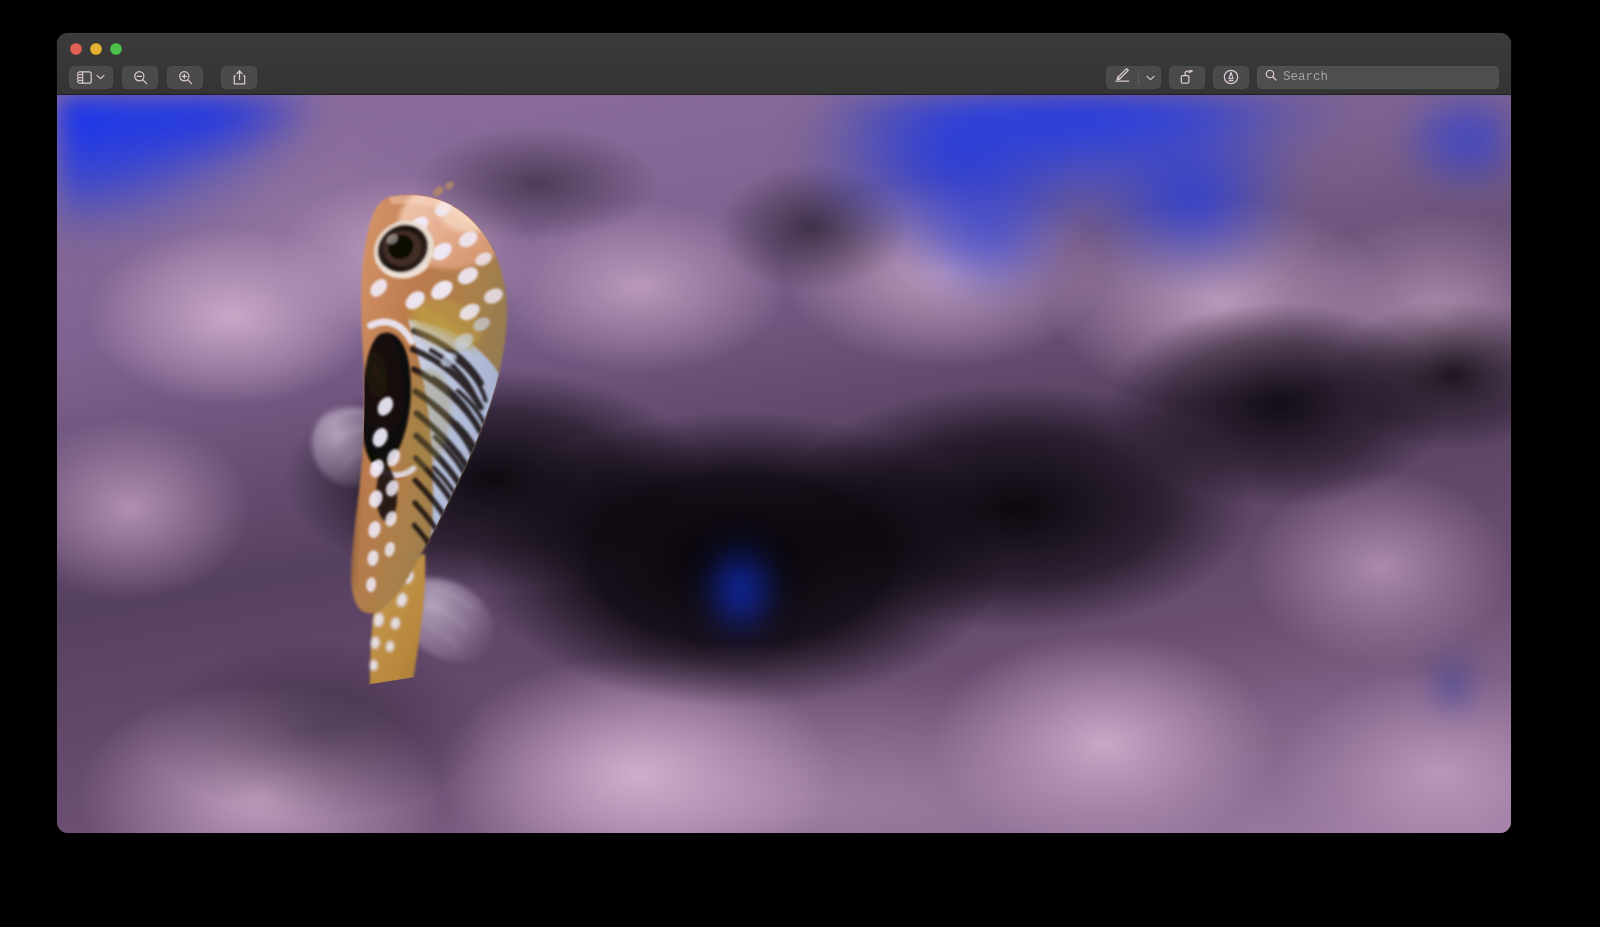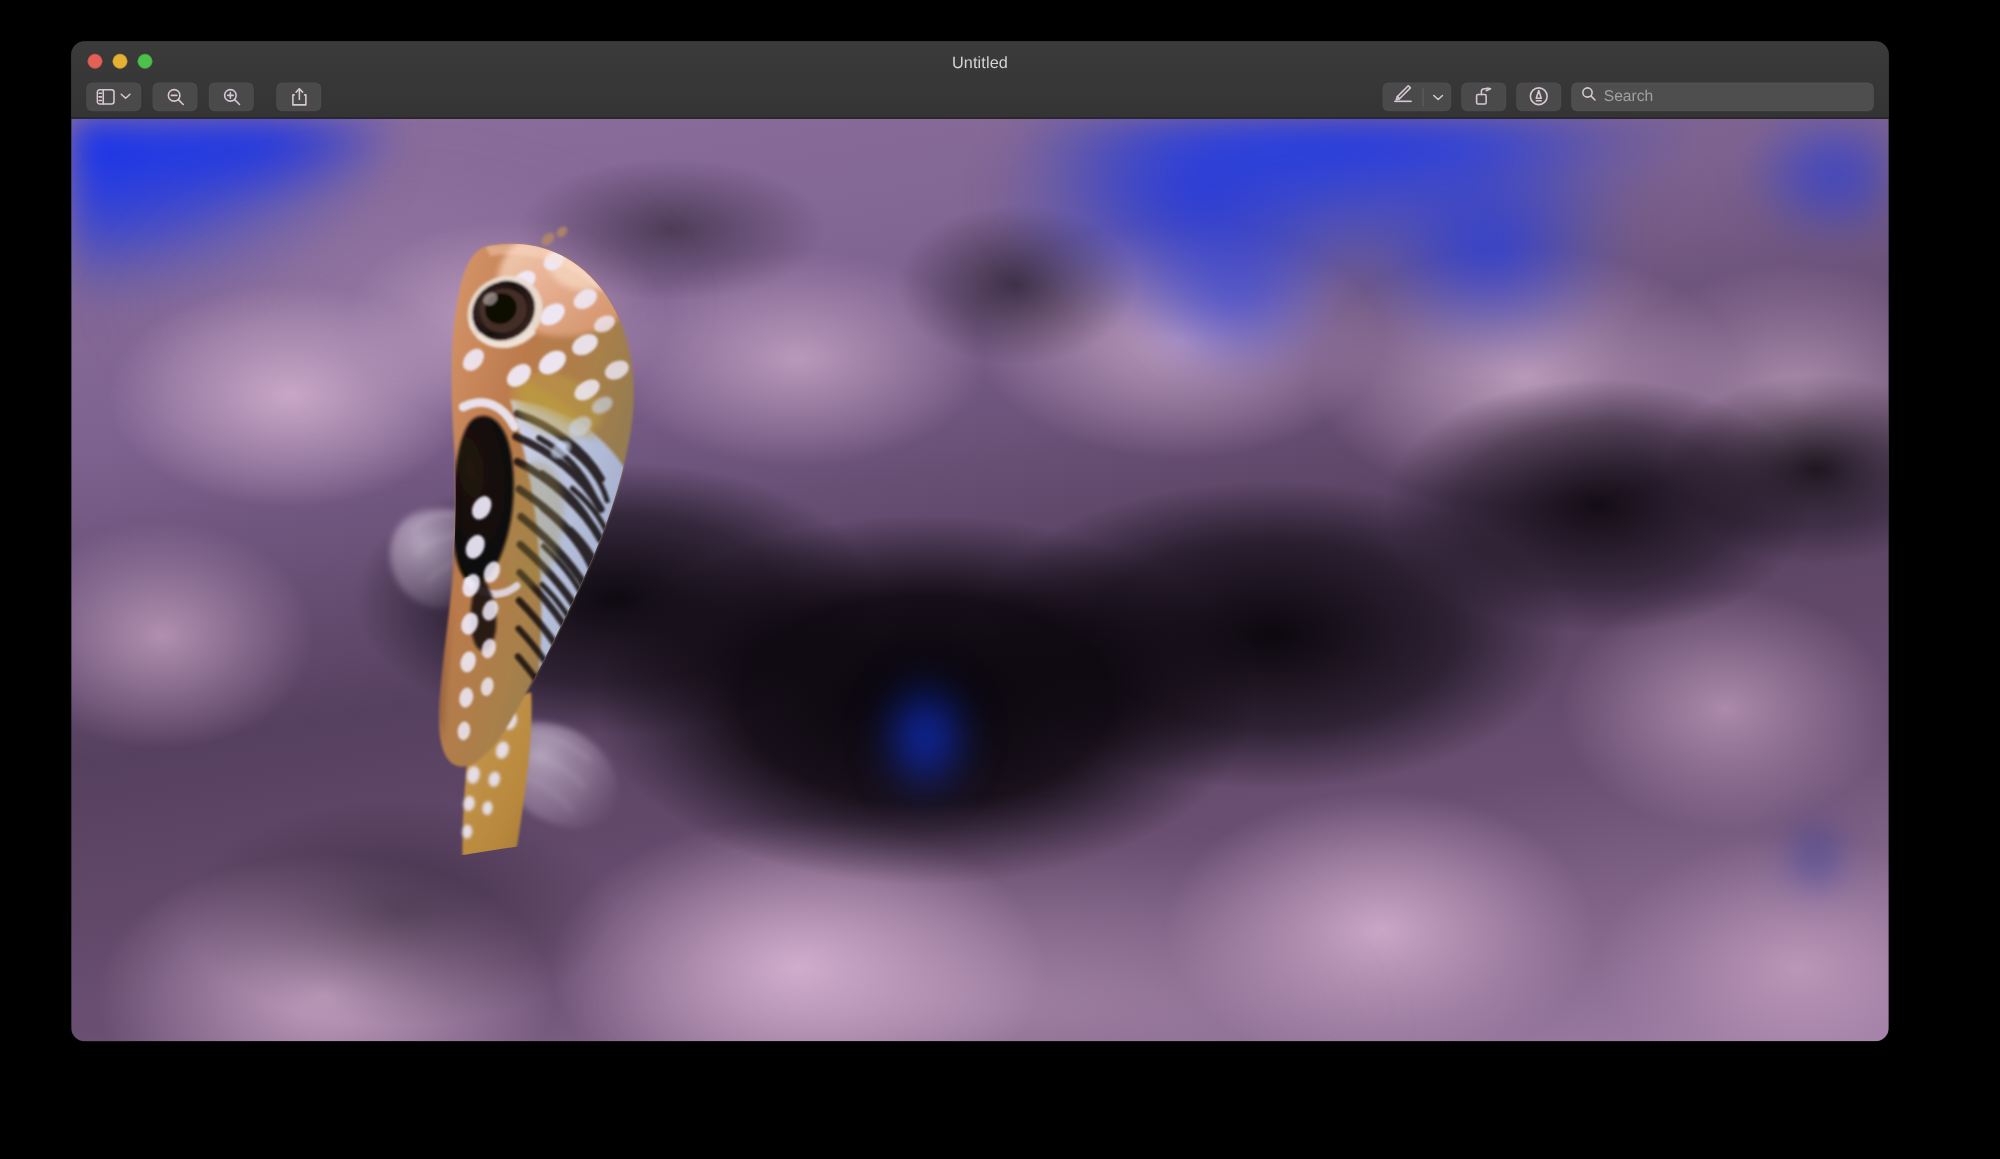--- a/index.html
+++ b/index.html
@@ -66,21 +66,21 @@
   
   .toolbar-row {
     position: absolute;
     left: 0; right: 0; top: 27px;
     height: 34px;
     display: flex;
     align-items: center;
     padding: 0 12px;
   }
   .tb-left  { display: flex; align-items: center; gap: 9px; }
-  .tb-right { display: flex; align-items: center; gap: 8px; margin-left: auto; }
+  .tb-right { display: flex; align-items: center; gap: 8px; margin-left: auto; font-family: Liberation Mono, monospace; }
 
   .tbtn {
     background: #4a4a4a;
     border-radius: 5px;
     height: 23px;
     display: flex;
     align-items: center;
     justify-content: center;
     padding: 0 8px;
     box-shadow: inset 0 0 0 0.5px rgba(255,255,255,0.045);
@@ -210,21 +210,20 @@
   <div id="window">
 
     <div class="titlebar">
 
       <div class="traffic">
         <div class="light close"></div>
         <div class="light min"></div>
         <div class="light max"></div>
       </div>
 
-      <div class="win-title">Untitled</div>
 
       <div class="toolbar-row">
 
         <div class="tb-left">
 
           <div class="tbtn wide">
             <span>
               <svg width="15" height="13" viewBox="0 0 15 13">
                 <rect class="ico" x="0.8" y="0.8" width="13.4" height="11.4" rx="2"></rect>
                 <line class="ico" x1="5.6" y1="0.8" x2="5.6" y2="12.2"></line>

